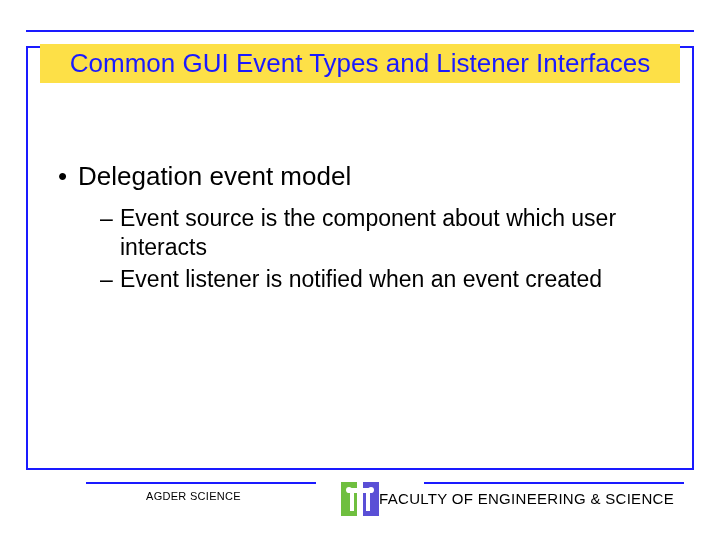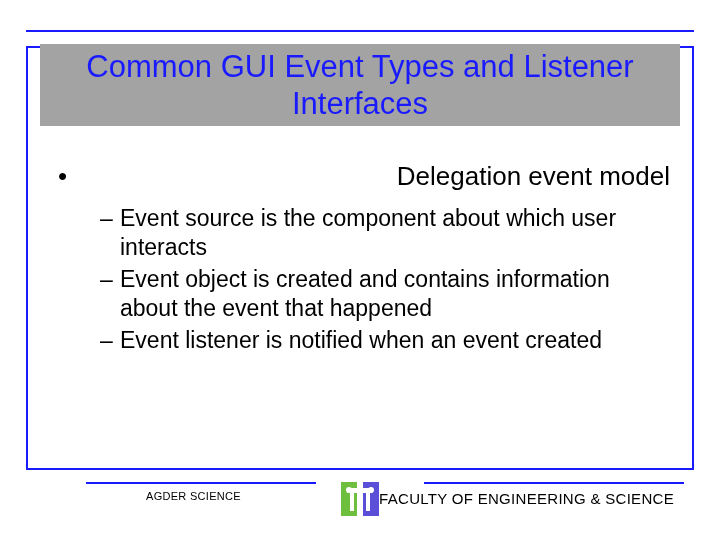--- a/index.html
+++ b/index.html
@@ -27,38 +27,37 @@
   
   .frame-top {
     position: absolute;
     left: 0; right: 0; top: 0; height: 2px; background: #1a1aff;
   }
   .title {
     position: absolute;
     left: 40px; right: 40px; top: 44px;
     text-align: center;
     color: #1a1aff;
-    font-size: 31px;
+    font-size: 26px;
     line-height: 1.2;
     font-weight: 400;
-    background: #a3a3a3;
+    background: #fde047;
     padding: 4px 8px;
   }
   .body {
     position: absolute;
     left: 58px; right: 50px; top: 160px;
     color: #000;
   }
   .lvl1 {
     font-size: 26px;
     line-height: 1.3;
     margin-bottom: 10px;
     position: relative;
     padding-left: 20px;
-    text-align: right;
   }
   .lvl1::before {
     content: "•";
     position: absolute;
     left: 0; top: 0;
     font-size: 26px;
   }
   .lvl2-wrap {
     padding-left: 42px;
   }
@@ -108,21 +107,20 @@
   <div class="frame">
     <div class="frame-top"></div>
   </div>
 
   <h1 class="title">Common GUI Event Types and Listener Interfaces</h1>
 
   <div class="body">
     <div class="lvl1">Delegation event model</div>
     <div class="lvl2-wrap">
       <div class="lvl2">Event source is the component about which user interacts</div>
-      <div class="lvl2">Event object is created and contains information about the event that happened</div>
       <div class="lvl2">Event listener is notified when an event created</div>
     </div>
   </div>
 
   <div class="footer">
     <div class="footer-rule-left"></div>
     <div class="footer-rule-right"></div>
     <div class="footer-left">AGDER SCIENCE</div>
     <div class="footer-right">FACULTY OF ENGINEERING &amp; SCIENCE</div>
   </div>

